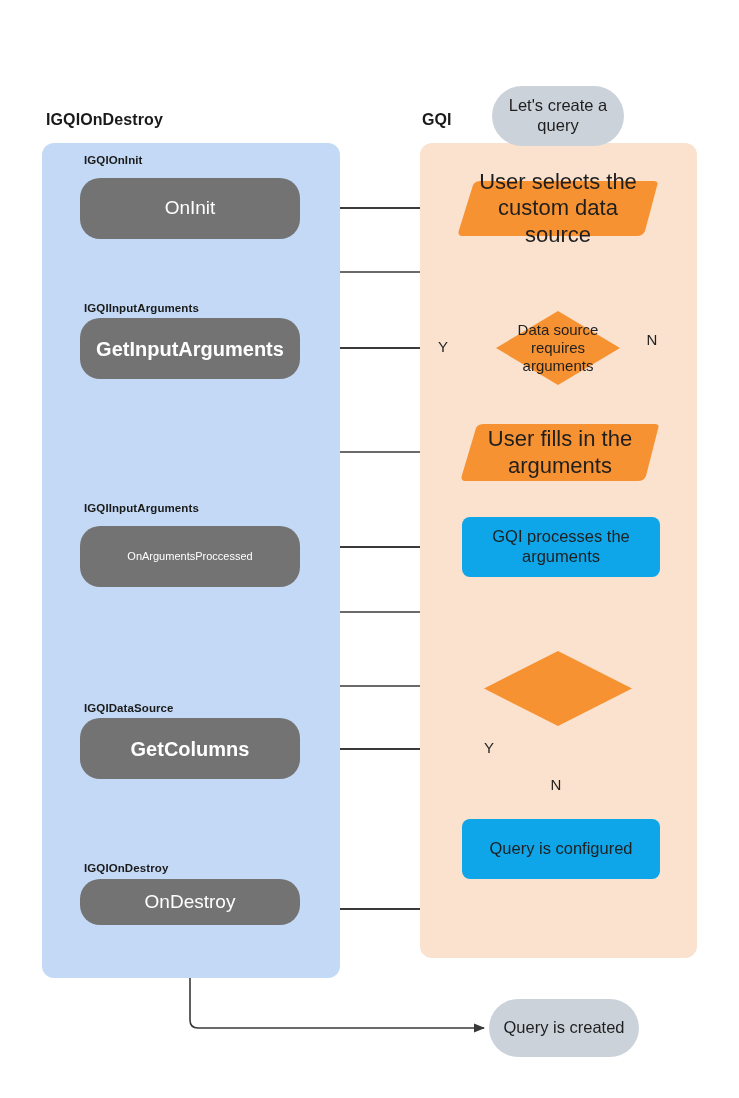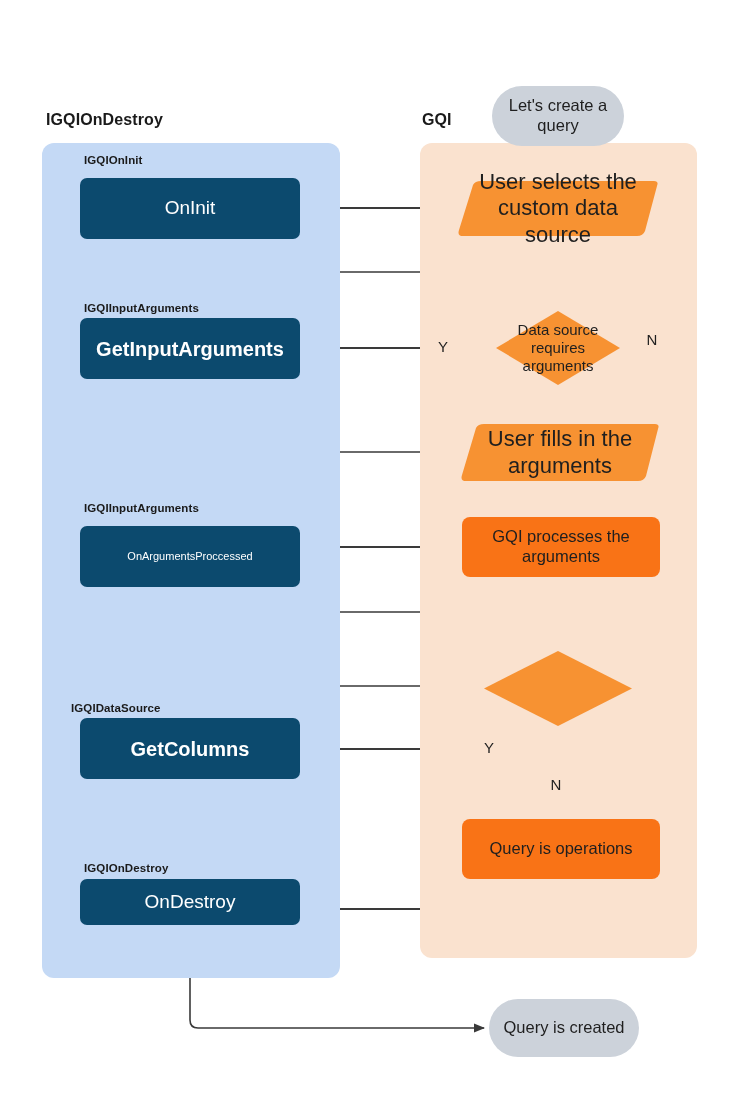--- a/index.html
+++ b/index.html
@@ -43,28 +43,28 @@
   .node {
     position: absolute;
     display: flex;
     align-items: center;
     justify-content: center;
     text-align: center;
     box-sizing: border-box;
     line-height: 1.2;
   }
   .node-impl {
-    background: #0c4a6e;
+    background: #737373;
     color: #ffffff;
-    border-radius: 7px;
+    border-radius: 20px;
     font-size: 19px;
   }
   .node-impl.bold { font-weight: bold; font-size: 20px; }
   .node-proc {
-    background: #f97316;
+    background: #0ea5e9;
     color: #1f1f1f;
     border-radius: 8px;
     font-size: 16.5px;
   }
   .node-term {
     background: #ccd2da;
     color: #1f1f1f;
     font-size: 16.5px;
   }
   .node-io {
@@ -173,21 +173,21 @@
 <div class="iface-label" style="left:84px; top:302px;">IGQIInputArguments</div>
 <div class="node node-impl bold" style="left:80px; top:318px; width:220px; height:61px;">
   <span>GetInputArguments</span>
 </div>
 
 <div class="iface-label" style="left:84px; top:502px;">IGQIInputArguments</div>
 <div class="node node-impl" style="left:80px; top:518px; width:220px; height:61px; font-size:11px;margin-top:8px;">
   <span>OnArgumentsProccessed</span>
 </div>
 
-<div class="iface-label" style="left:71px; top:702px;">IGQIDataSource</div>
+<div class="iface-label" style="left:84px; top:702px;">IGQIDataSource</div>
 <div class="node node-impl bold" style="left:80px; top:718px; width:220px; height:61px;">
   <span>GetColumns</span>
 </div>
 
 <div class="iface-label" style="left:84px; top:862px;">IGQIOnDestroy</div>
 <div class="node node-impl" style="left:80px; top:879px; width:220px; height:46px;">
   <span>OnDestroy</span>
 </div>
 
 <div class="node node-io" style="left:457px; top:181px; width:202px; height:55px;">
@@ -215,21 +215,21 @@
   <span>GQI processes the arguments</span>
 </div>
 
 <div class="node node-dec" style="left:484px; top:651px; width:148px; height:75px; font-size:14.5px;">
   <svg class="dec-shape" viewBox="0 0 148 75" preserveAspectRatio="none">
     <path d="M 74 0 L 148 37.5 L 74 75 L 0 37.5 Z" fill="#f79232"></path>
   </svg>
 </div>
 
 <div class="node node-proc" style="left:462px; top:819px; width:198px; height:60px;">
-  <span>Query is operations</span>
+  <span>Query is configured</span>
 </div>
 
 <div class="edge-label-bg" style="left:434px; top:338px; width:18px; height:20px; background:#fae2cf;"></div>
 <div class="edge-label" style="left:434px; top:338px; width:18px;">Y</div>
 
 <div class="edge-label-bg" style="left:643px; top:331px; width:18px; height:20px; background:#fae2cf;"></div>
 <div class="edge-label" style="left:643px; top:331px; width:18px;">N</div>
 
 <div class="edge-label-bg" style="left:480px; top:739px; width:18px; height:20px; background:#fae2cf;"></div>
 <div class="edge-label" style="left:480px; top:739px; width:18px;">Y</div>

